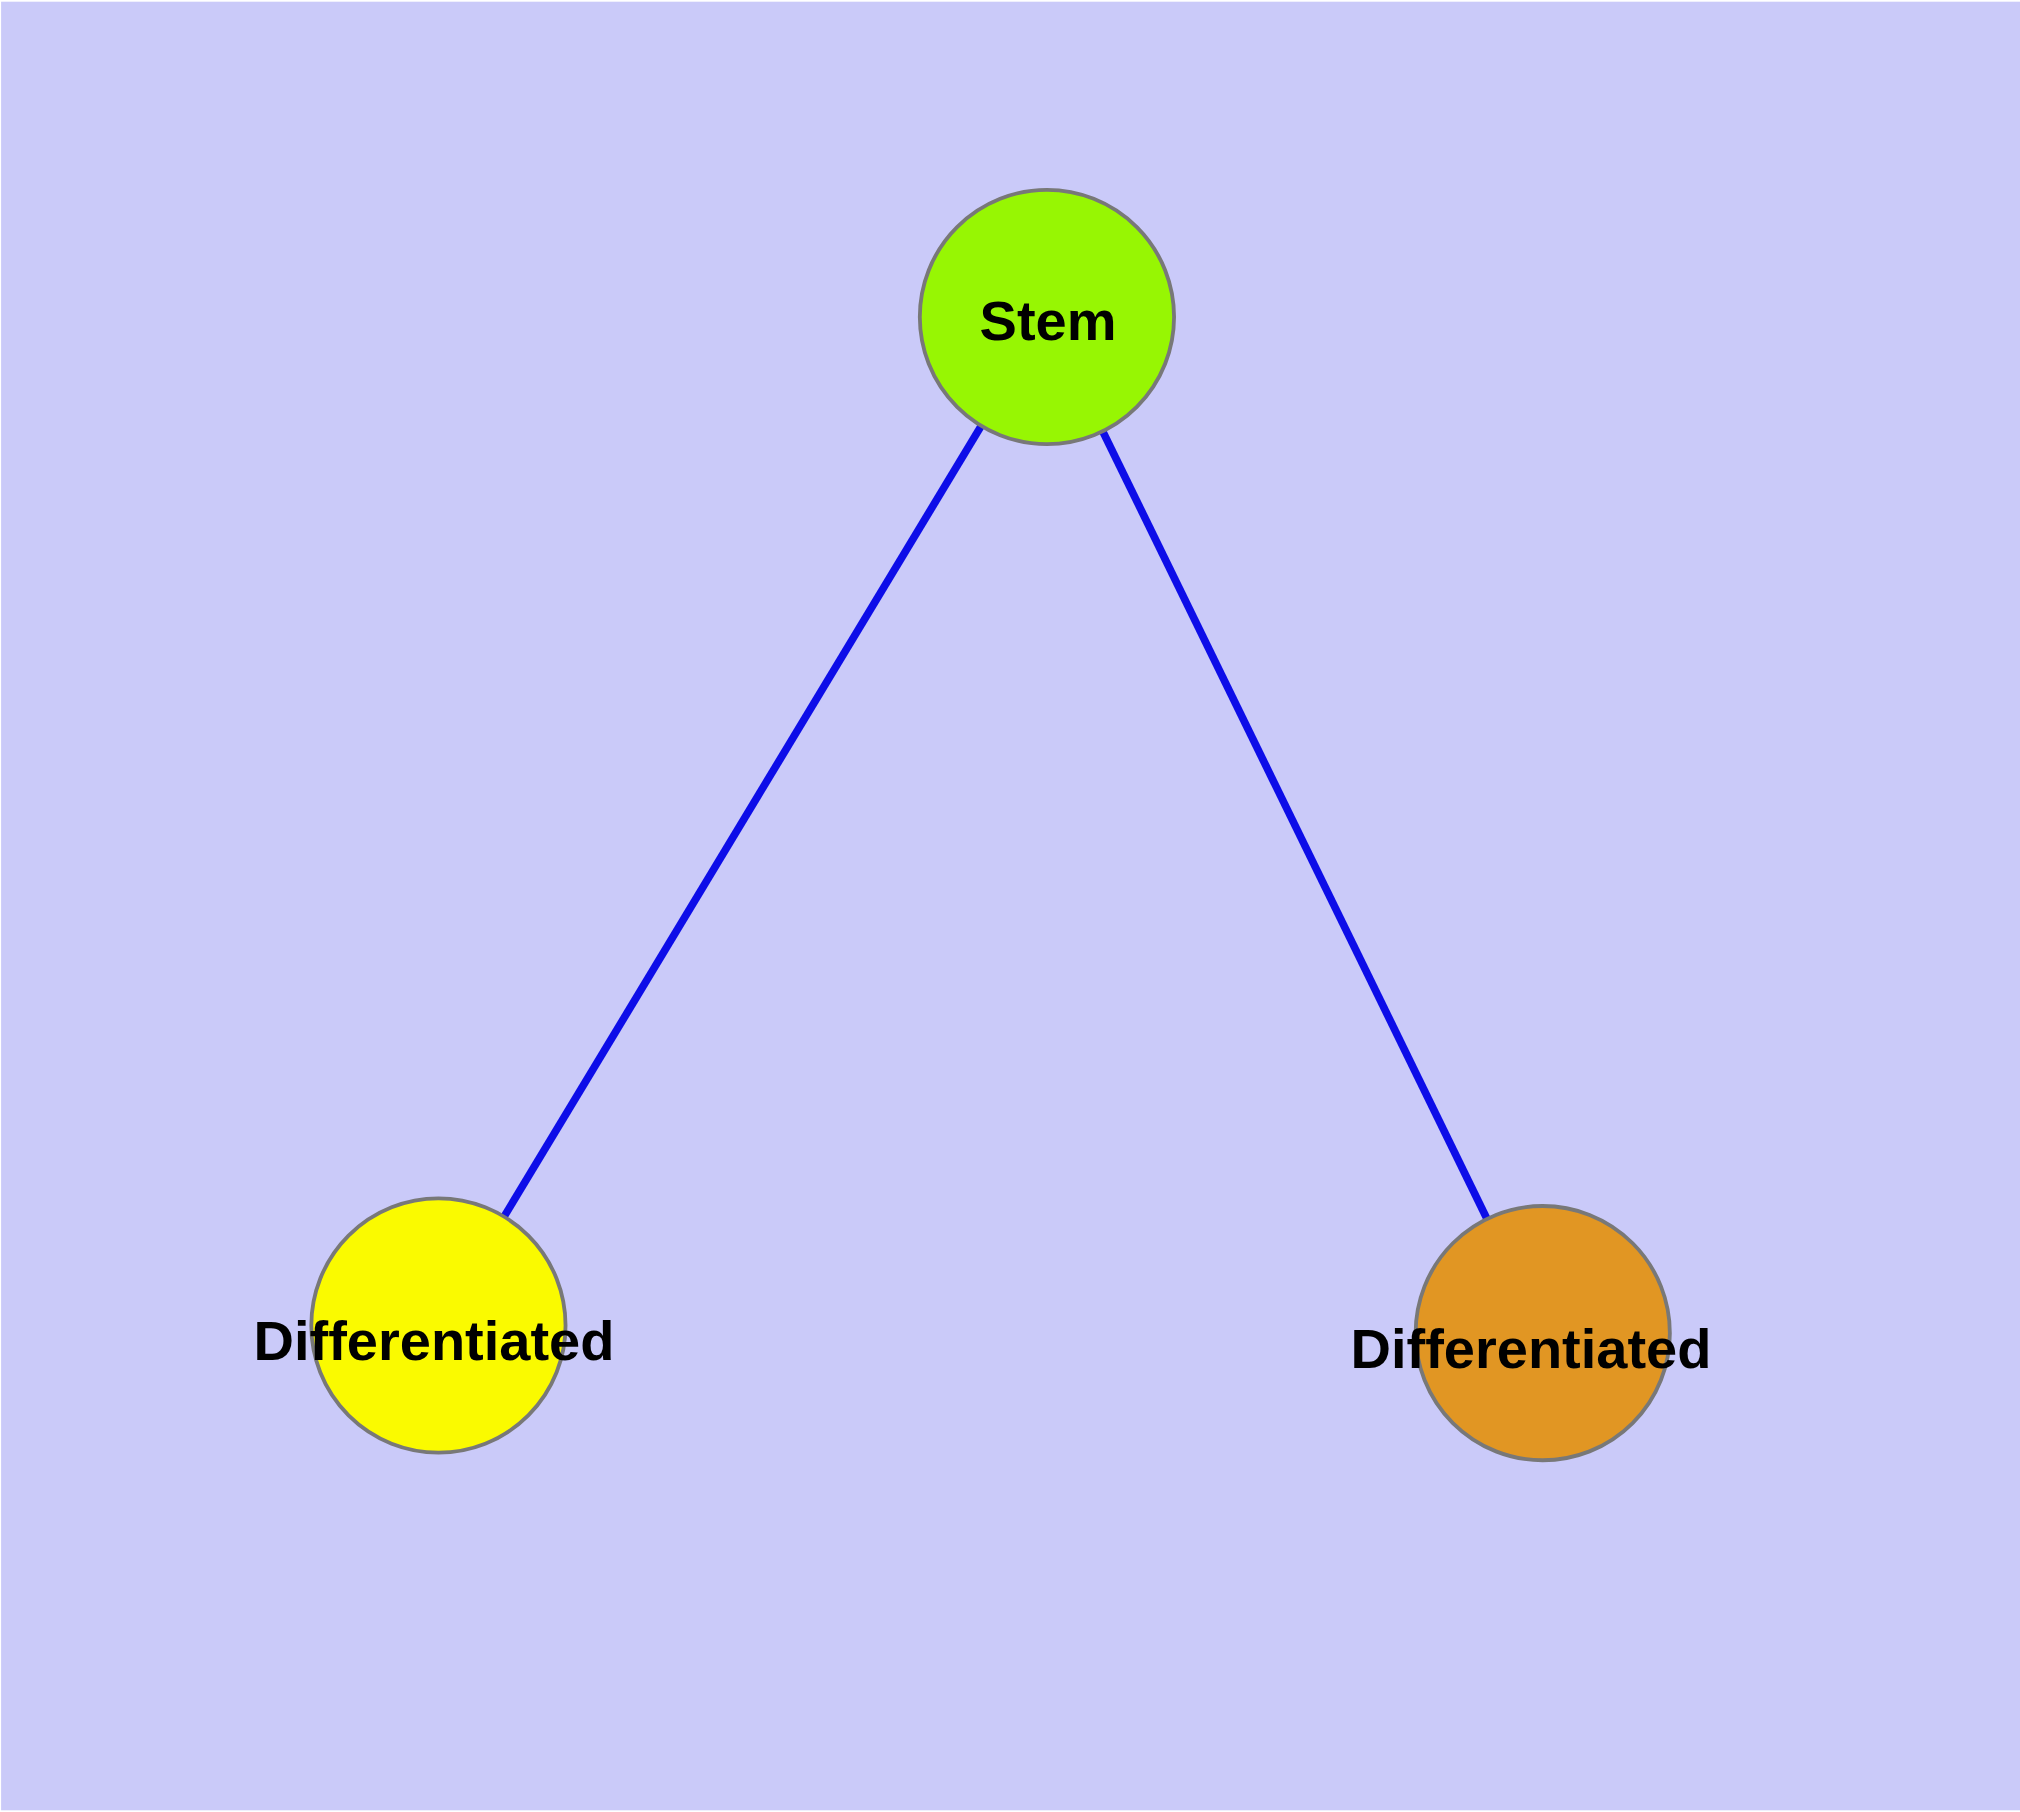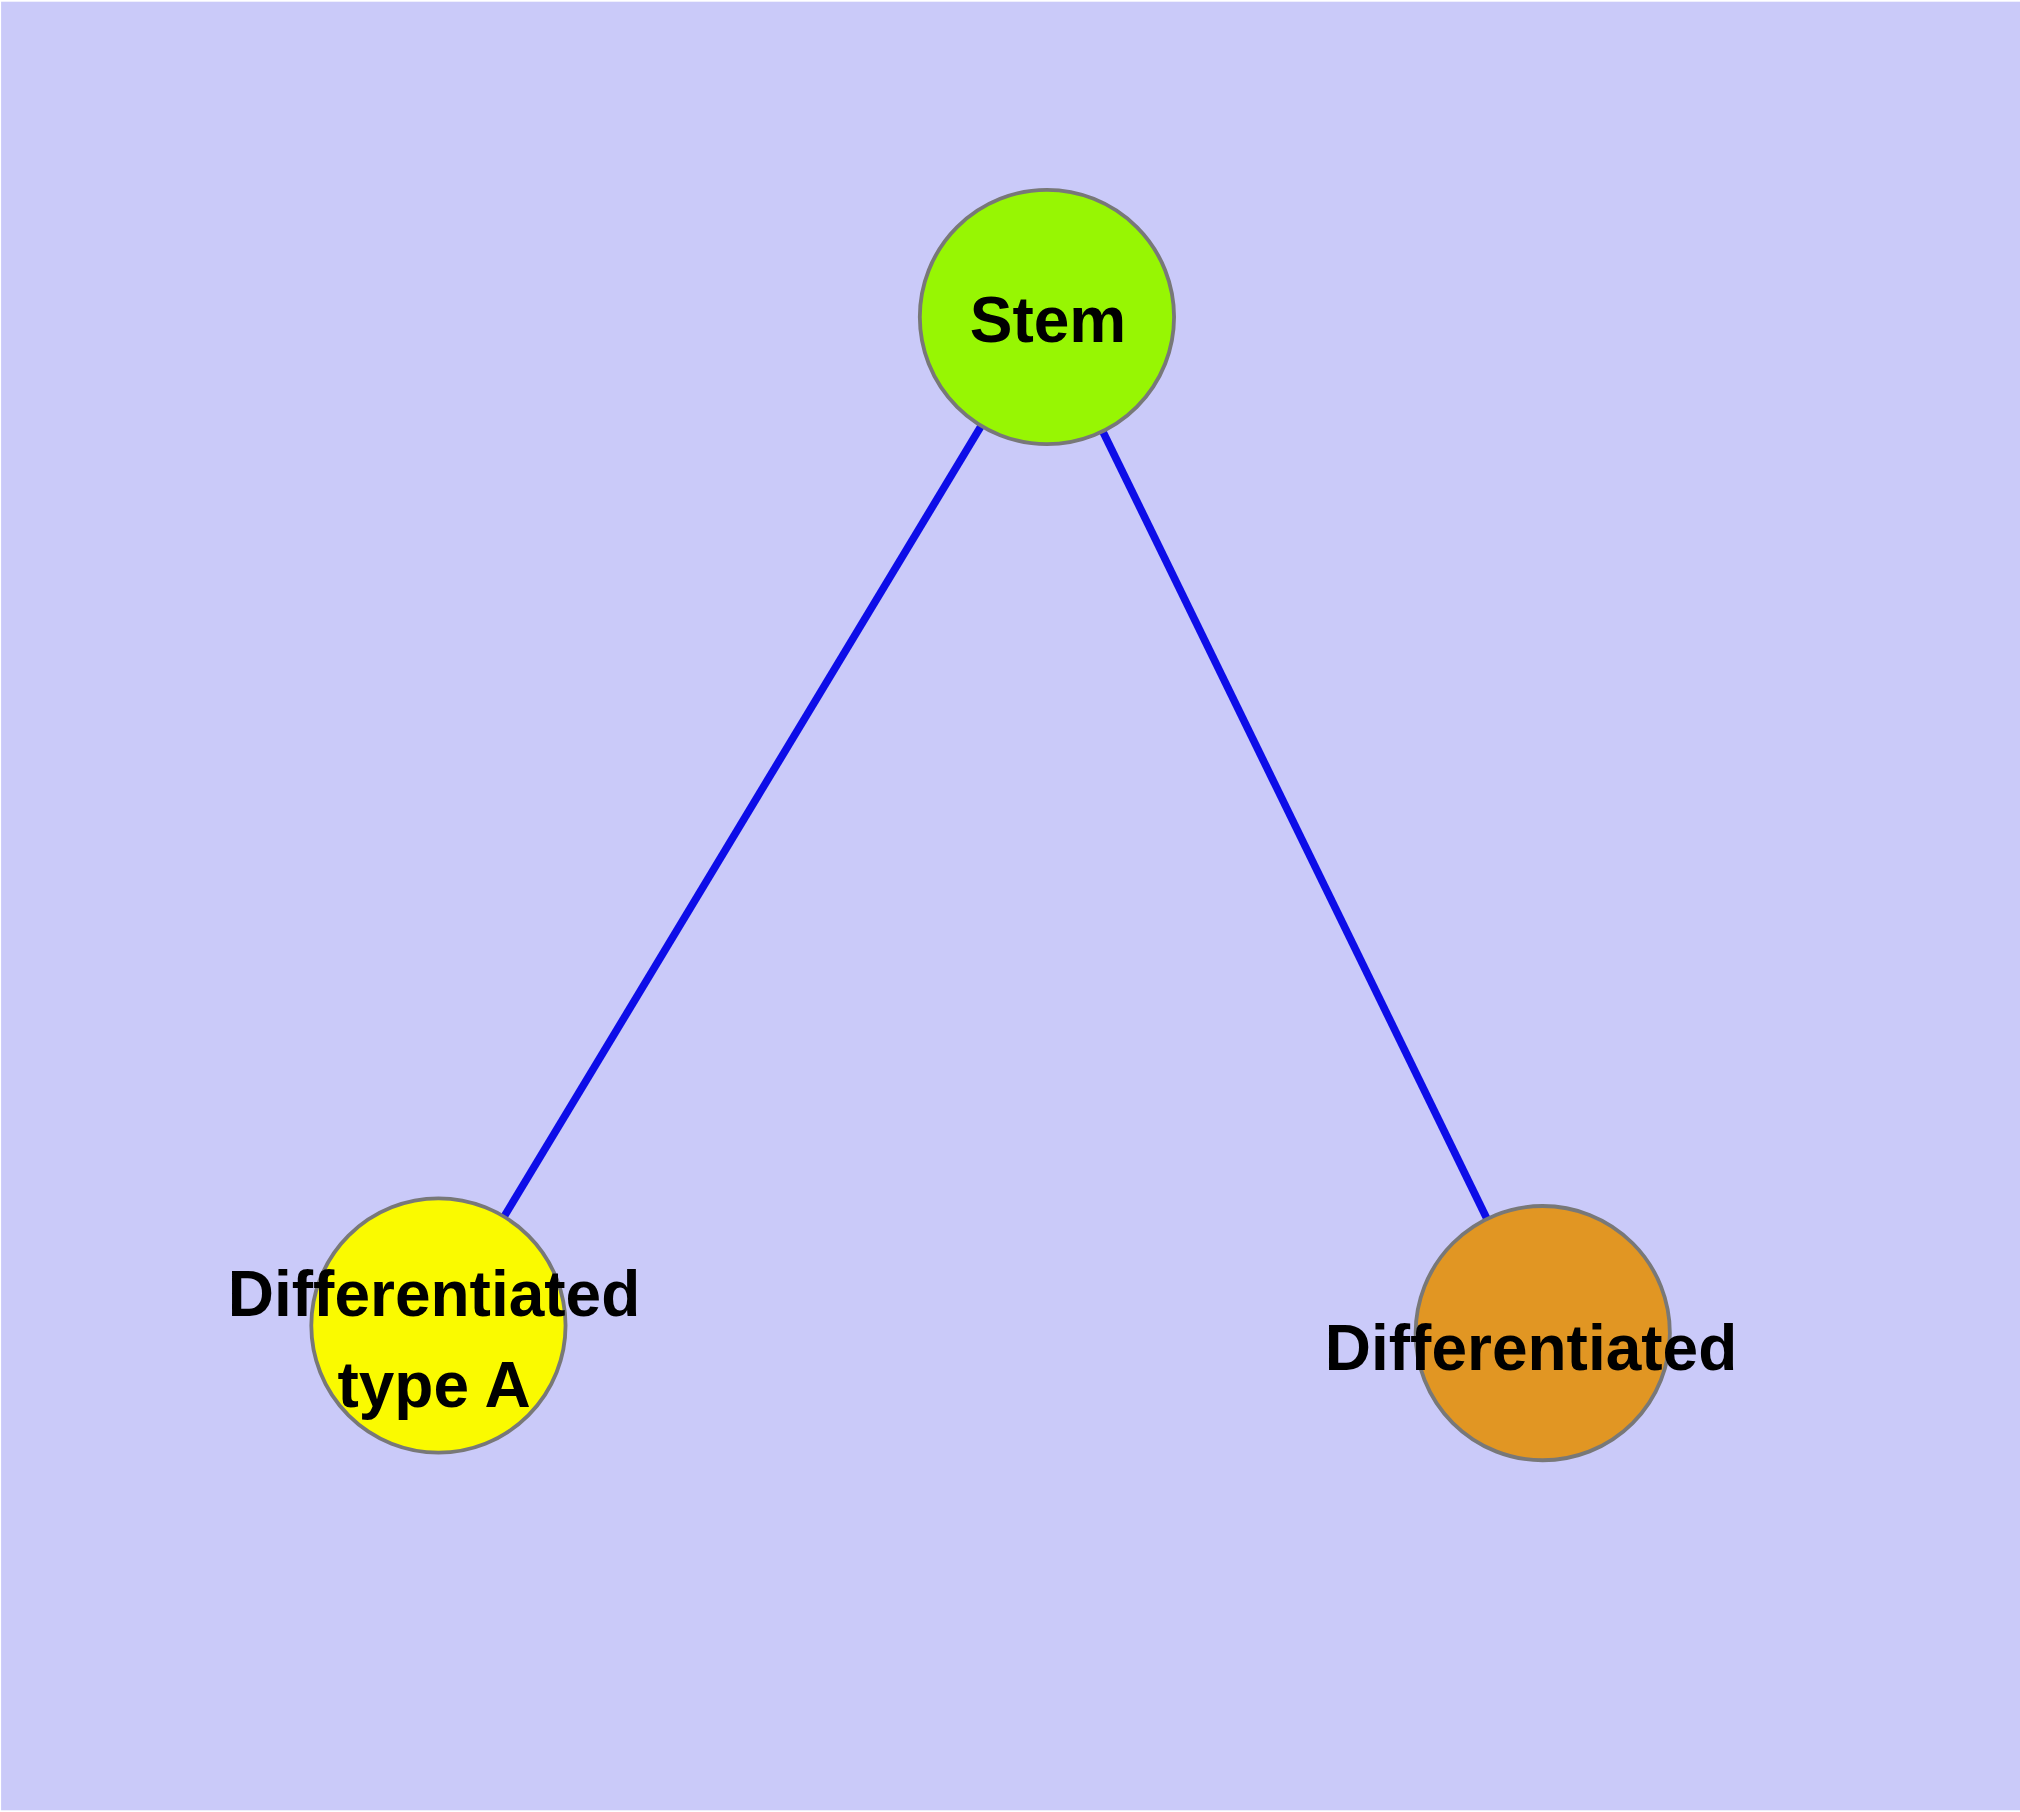--- a/index.html
+++ b/index.html
@@ -21,23 +21,22 @@
     left: 0;
     width: 2021px;
     height: 1812px;
     display: block;
   }
   .node-label {
     position: absolute;
     transform: translate(-50%, -50%);
     color: #000000;
     font-weight: bold;
-    font-size: 64px;
+    font-size: 56px;
     line-height: 91px;
-    text-align: center;
     white-space: nowrap;
     pointer-events: none;
   }
   .node-label .line {
     display: block;
   }
 </style>
 </head>
 <body>
 
@@ -50,20 +49,19 @@
     <circle cx="517" cy="1564" r="150" fill="#FAFA00" stroke="#787878" stroke-width="4.5"></circle>
     <circle cx="1820" cy="1573" r="150" fill="#E19623" stroke="#787878" stroke-width="4.5"></circle>
   </svg>
 
   <div class="node-label" style="left: 1048px; top: 320px;">
     <span class="line">Stem</span>
   </div>
 
   <div class="node-label" style="left: 434px; top: 1340px;">
     <span class="line">Differentiated</span>
-    <span class="line">type A</span>
   </div>
 
   <div class="node-label" style="left: 1531px; top: 1348px;">
     <span class="line">Differentiated</span>
   </div>
 </div>
 
 
 </body></html>

